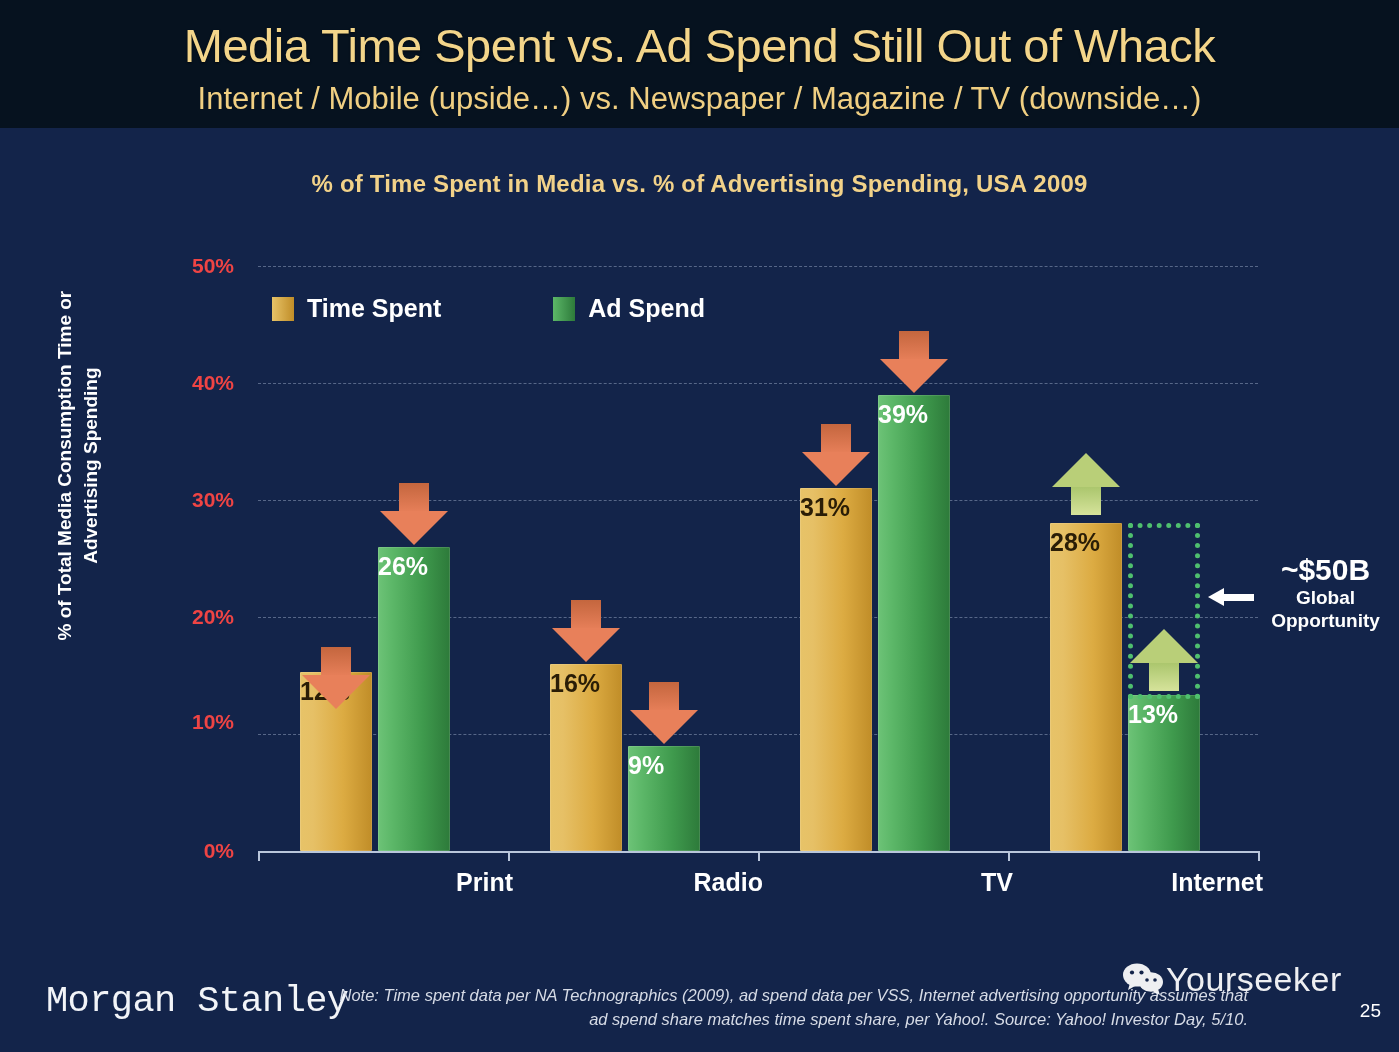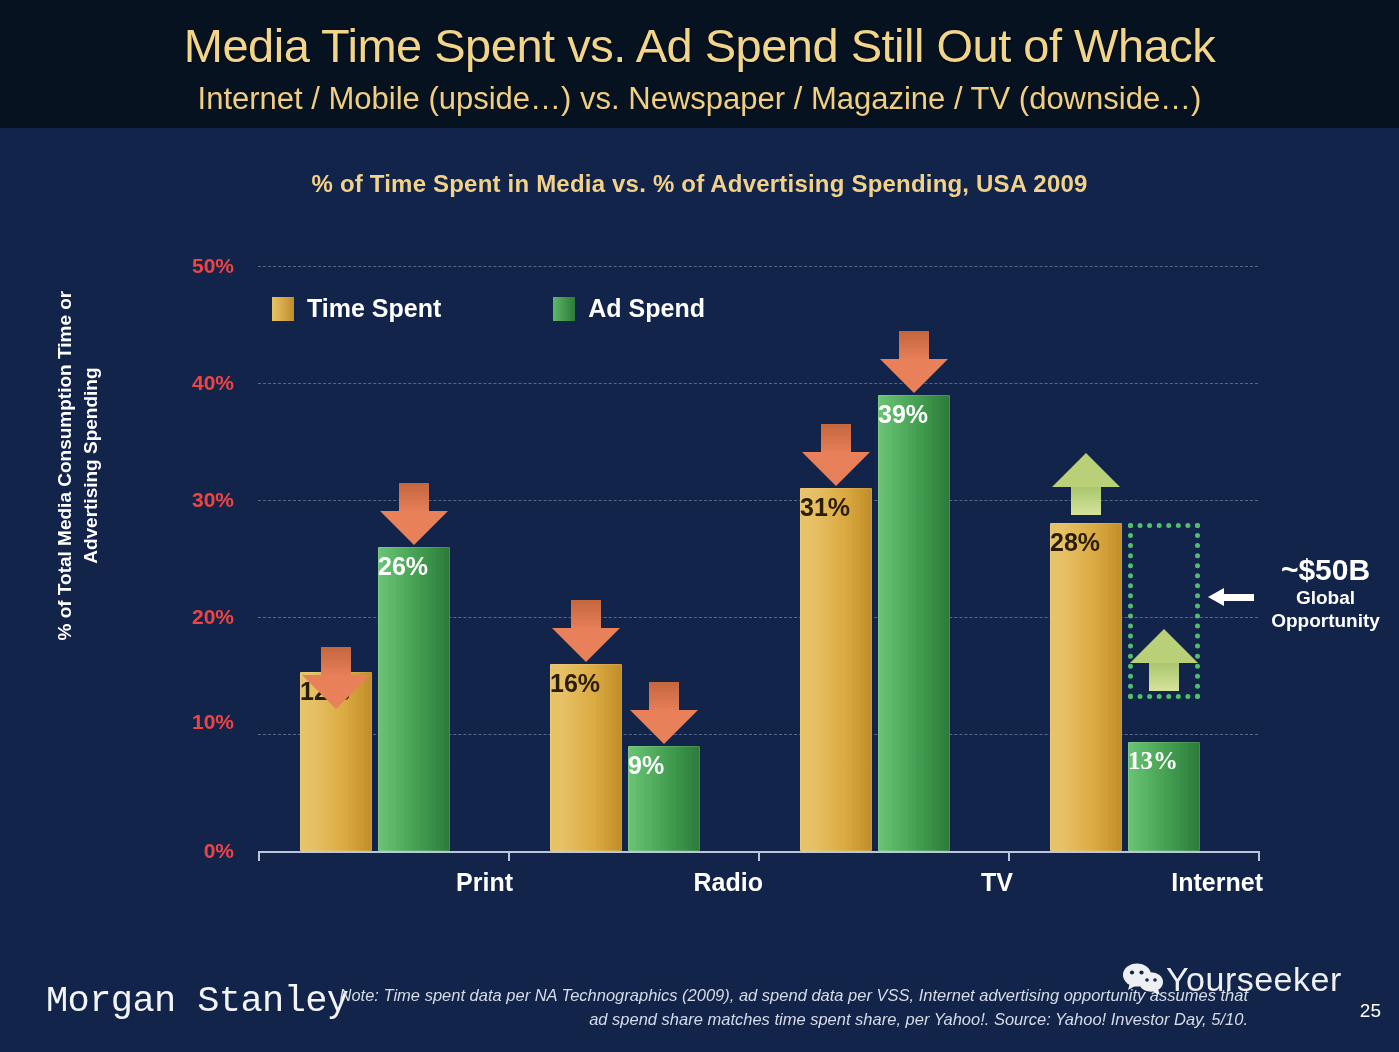--- a/index.html
+++ b/index.html
@@ -307,21 +307,21 @@
         </div>
       </div>
       <div class="group" style="left: 792px; width: 150px;">
         <div class="bar time" style="height: 327.6px;">
           <span class="barlabel">28%</span>
         </div>
         <div class="arrow up" style="left: 2px; bottom: 335.6px;">
           <span class="shaft"></span>
           <span class="head"></span>
         </div>
-        <div class="bar ad" style="height: 109px; font-family: Liberation Serif, serif;">
+        <div class="bar ad" style="height: 156px;">
           <span class="barlabel">13%</span>
         </div>
         <div class="arrow up" style="left: 80px; bottom: 160.1px;">
           <span class="shaft"></span>
           <span class="head"></span>
         </div>
       </div>
     </div>
   <div id="opp-box" style="left: 870px; width: 72px; bottom: 152.1px; height: 175.5px;"></div>
   <div id="xaxis"></div>

